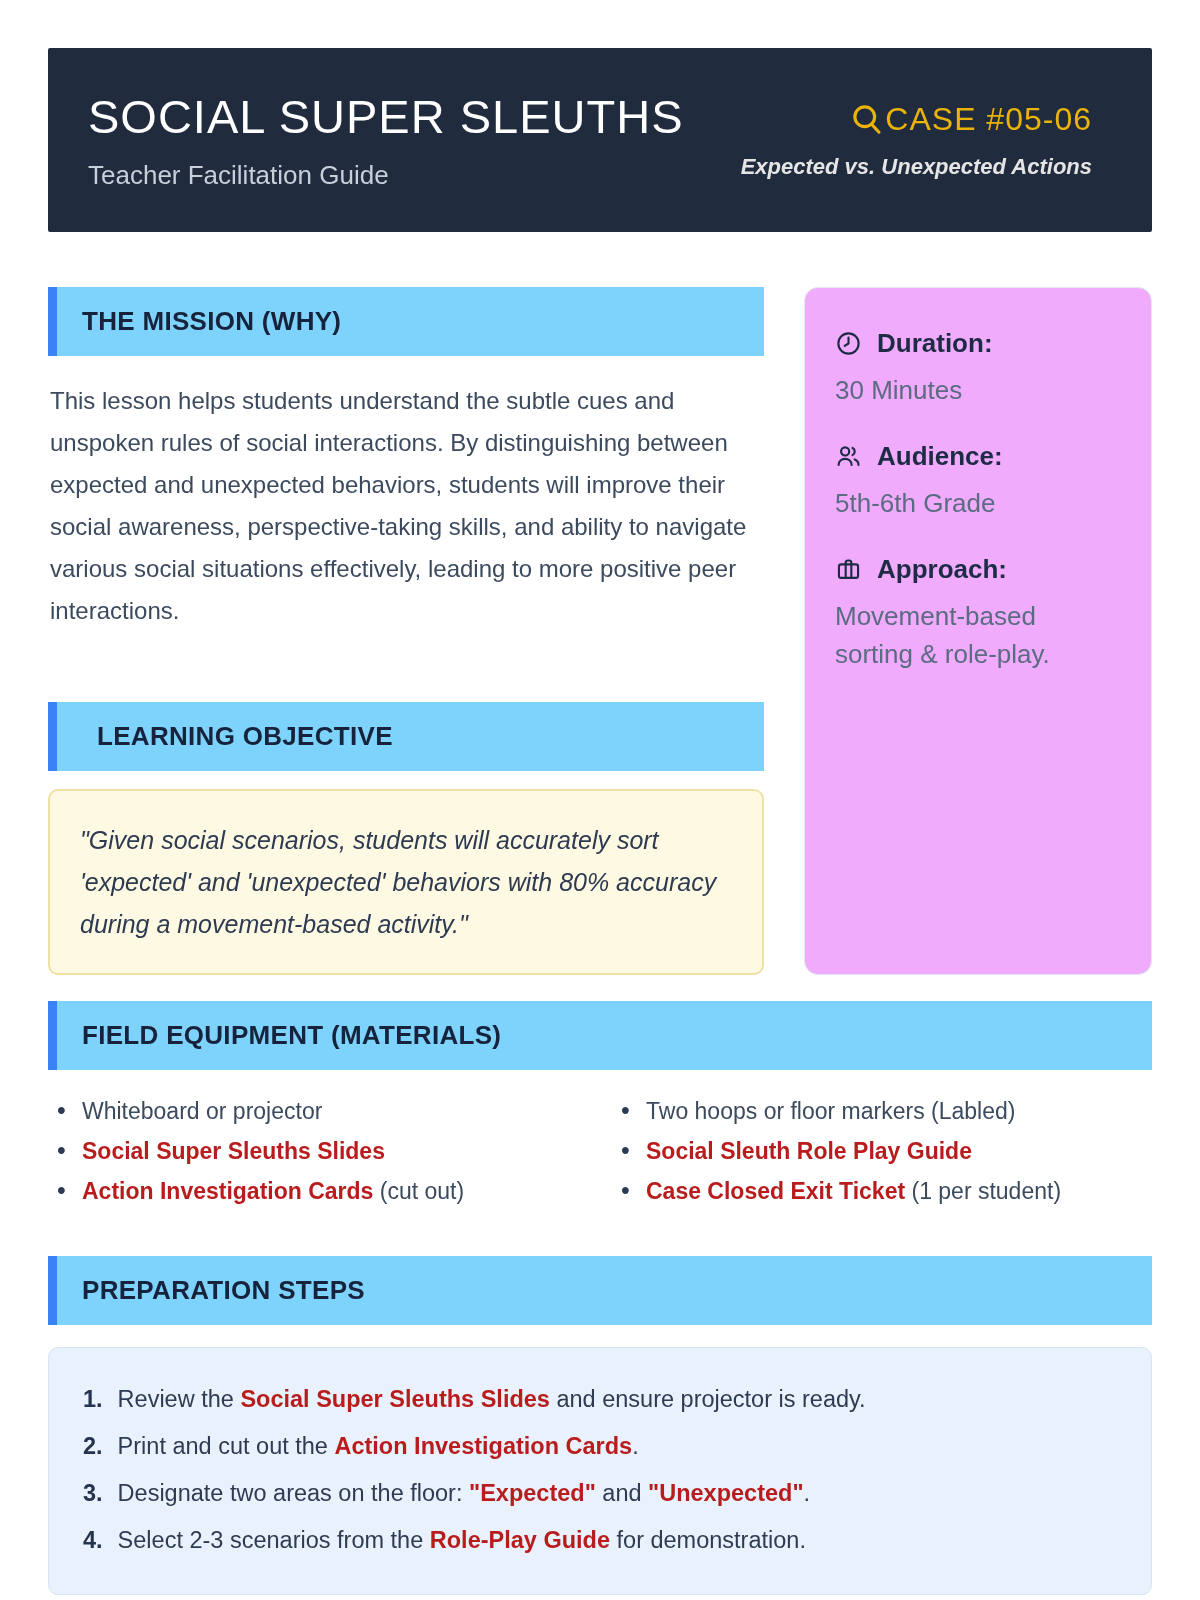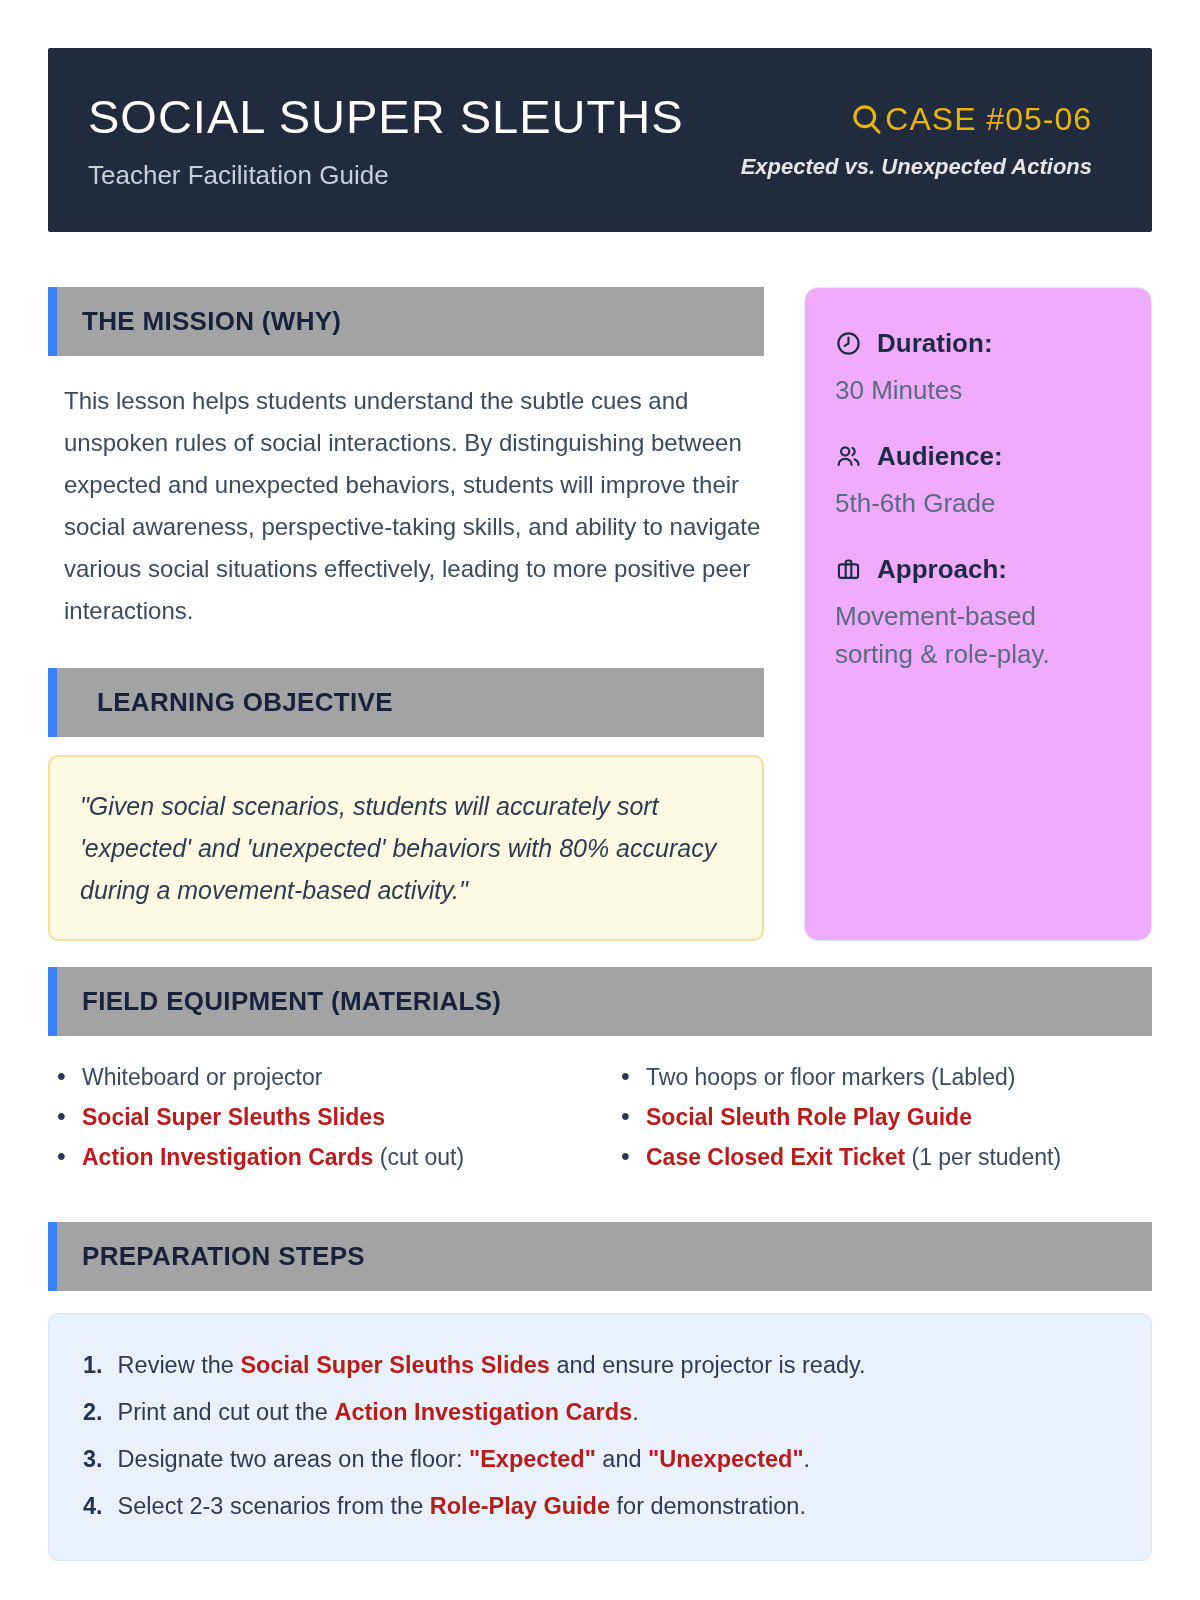--- a/index.html
+++ b/index.html
@@ -18,29 +18,29 @@
   }
   .banner-sub { color: #c7cfda; font-size: 26px; margin-top: 16px; }
   .banner-right { text-align: right; }
   .case-row { display: flex; align-items: center; justify-content: flex-end; }
   .case-label { color: #eab308; font-size: 32px; letter-spacing: 1px; }
   .case-sub { color: #e5e5e5; font-size: 22px; font-style: italic; font-weight: 700; margin-top: 16px; }
   .mag-icon { width: 36px; height: 36px; }
 
   
   .section-head {
-    background: #a3a3a3; border-left: 9px solid #3b82f6;
+    background: #7dd3fc; border-left: 9px solid #3b82f6;
     padding: 19px 18px 19px 25px;
     font-size: 26px; font-weight: 700; color: #17233c; letter-spacing: 0.3px;
   }
 
   
   .two-col { display: grid; grid-template-columns: 716px 348px; column-gap: 40px; }
-  .body-text { font-size: 24px; line-height: 42px; color: #3c4a5e; margin: 24px 0 0 16px; }
-  .head-objective { margin-top: 36px; padding-left: 40px; }
+  .body-text { font-size: 24px; line-height: 42px; color: #3c4a5e; margin: 24px 0 0 2px; }
+  .head-objective { margin-top: 70px; padding-left: 40px; }
   .quote-box {
     margin-top: 18px; background: #fdf9e3; border: 2px solid #f0e1a2;
     border-radius: 10px; padding: 28px 30px;
   }
   .quote-box p { font-style: italic; font-size: 25px; line-height: 42px; color: #2d3a50; }
 
   .info-card {
     background: #f0abfc; border: 1px solid #e4e9f0; border-radius: 14px;
     padding: 40px 30px;
   }

